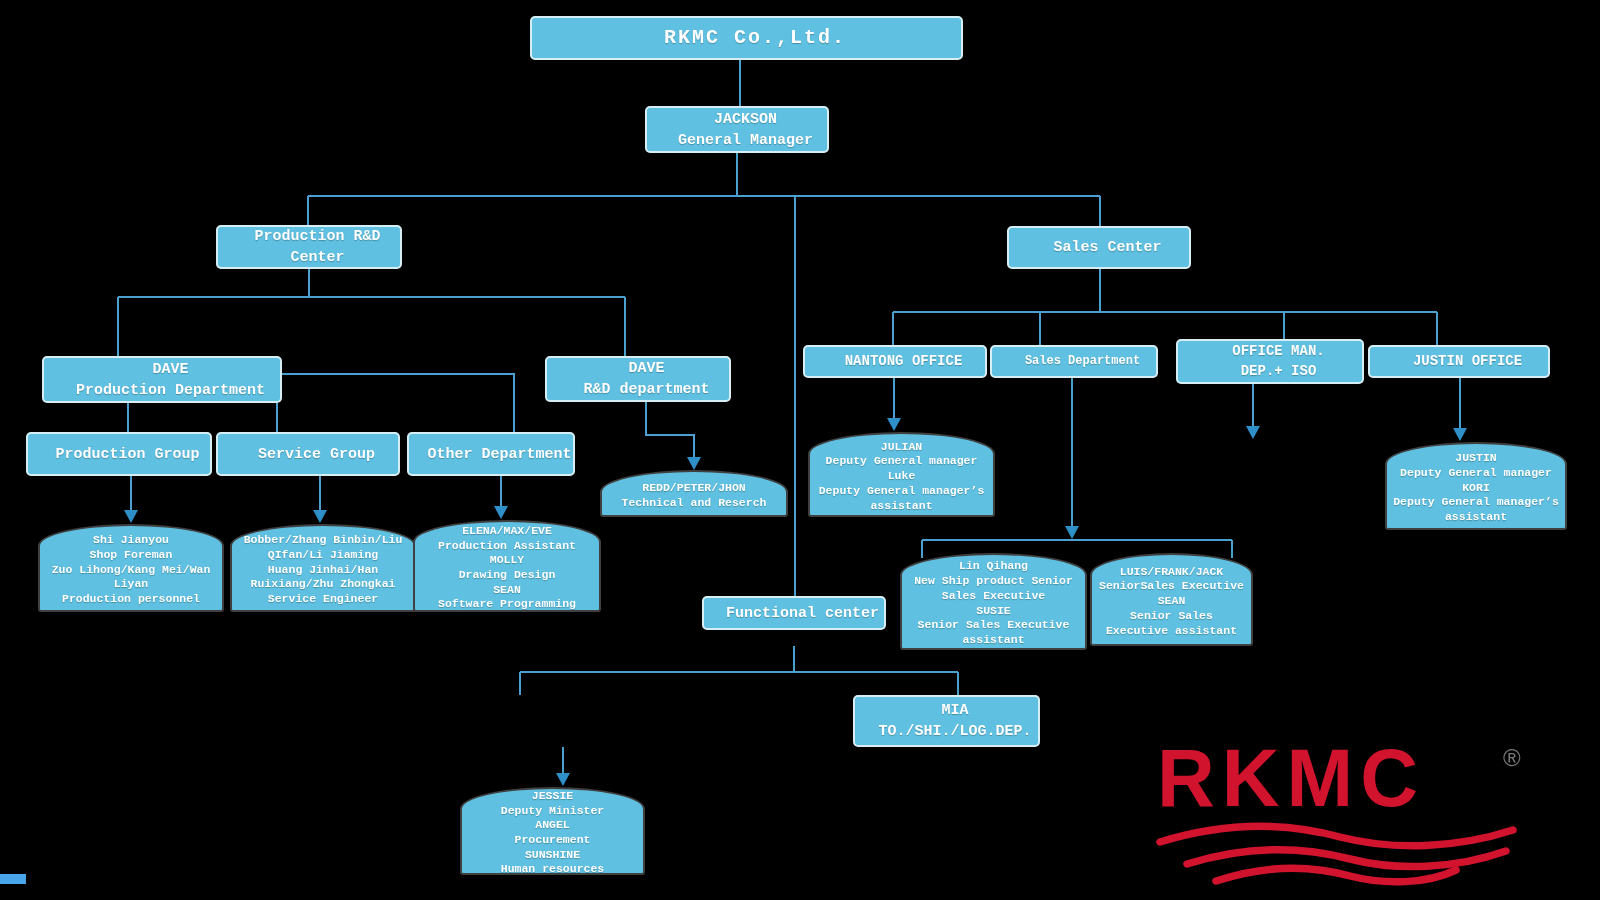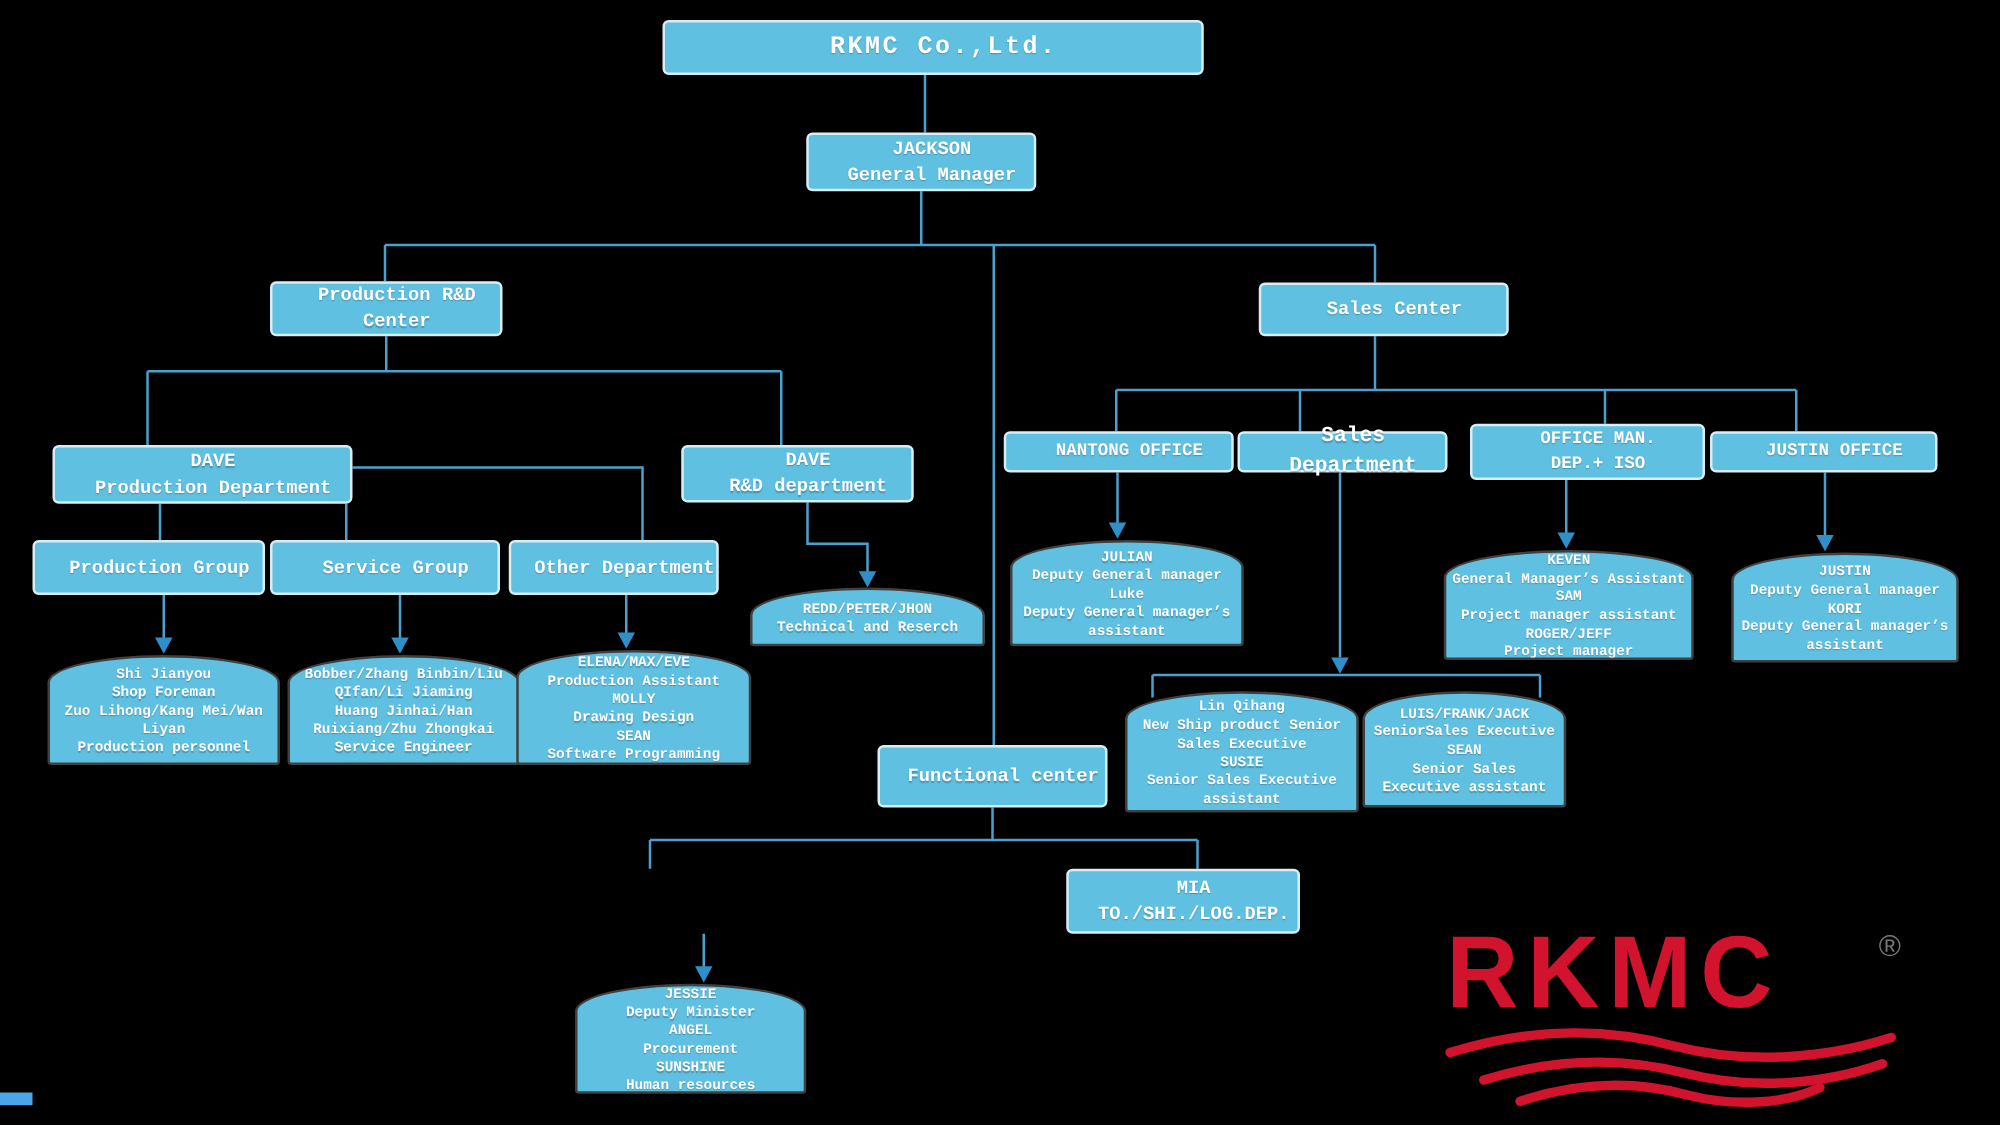--- a/index.html
+++ b/index.html
@@ -110,21 +110,21 @@
     <span>RKMC Co.,Ltd.</span>
   </div>
   <div class="node" style="left:645px;top:106px;width:184px;height:47px">
     <span>JACKSON
 General Manager</span>
   </div>
   <div class="node" style="left:216px;top:225px;width:186px;height:44px">
     <span>Production R&amp;D
 Center</span>
   </div>
-  <div class="node" style="left:1007px;top:226px;width:200px;height:43px">
+  <div class="node" style="left:1007px;top:226px;width:184px;height:43px">
     <span>Sales Center</span>
   </div>
 
   <div class="node" style="left:42px;top:356px;width:240px;height:47px">
     <span>DAVE
 Production Department</span>
   </div>
   <div class="node" style="left:545px;top:356px;width:186px;height:46px">
     <span>DAVE
 R&amp;D department</span>
@@ -158,21 +158,21 @@
 Software Programming</span>
   </div>
   <div class="leaf" style="left:600px;top:470px;width:188px;height:47px">
     <span>REDD/PETER/JHON
 Technical and Reserch</span>
   </div>
 
   <div class="node" style="left:803px;top:345px;width:184px;height:33px;font-size:14px">
     <span>NANTONG OFFICE</span>
   </div>
-  <div class="node" style="left:990px;top:345px;width:168px;height:33px;font-size:17px">
+  <div class="node" style="left:990px;top:345px;width:168px;height:33px;font-size:12px">
     <span>Sales Department</span>
   </div>
   <div class="node" style="left:1176px;top:339px;width:188px;height:45px;font-size:14px">
     <span>OFFICE MAN.
 DEP.+ ISO</span>
   </div>
   <div class="node" style="left:1368px;top:345px;width:182px;height:33px;font-size:14px">
     <span>JUSTIN OFFICE</span>
   </div>
   <div class="leaf" style="left:808px;top:432px;width:187px;height:85px">
@@ -186,36 +186,28 @@
 New Ship product Senior Sales Executive
 SUSIE
 Senior Sales Executive assistant</span>
   </div>
   <div class="leaf" style="left:1090px;top:553px;width:163px;height:93px">
     <span>LUIS/FRANK/JACK
 SeniorSales Executive
 SEAN
 Senior Sales Executive assistant</span>
   </div>
-  <div class="leaf" style="left:1155px;top:440px;width:200px;height:88px">
-    <span>KEVEN
-General Manager’s Assistant
-SAM
-Project manager assistant
-ROGER/JEFF
-Project manager</span>
-  </div>
   <div class="leaf" style="left:1385px;top:442px;width:182px;height:88px">
     <span>JUSTIN
 Deputy General manager
 KORI
 Deputy General manager’s assistant</span>
   </div>
 
-  <div class="node" style="left:702px;top:596px;width:184px;height:50px">
+  <div class="node" style="left:702px;top:596px;width:184px;height:34px">
     <span>Functional center</span>
   </div>
   <div class="node" style="left:853px;top:695px;width:187px;height:52px">
     <span>MIA
 TO./SHI./LOG.DEP.</span>
   </div>
   <div class="leaf" style="left:460px;top:787px;width:185px;height:88px">
     <span>JESSIE
 Deputy Minister
 ANGEL

